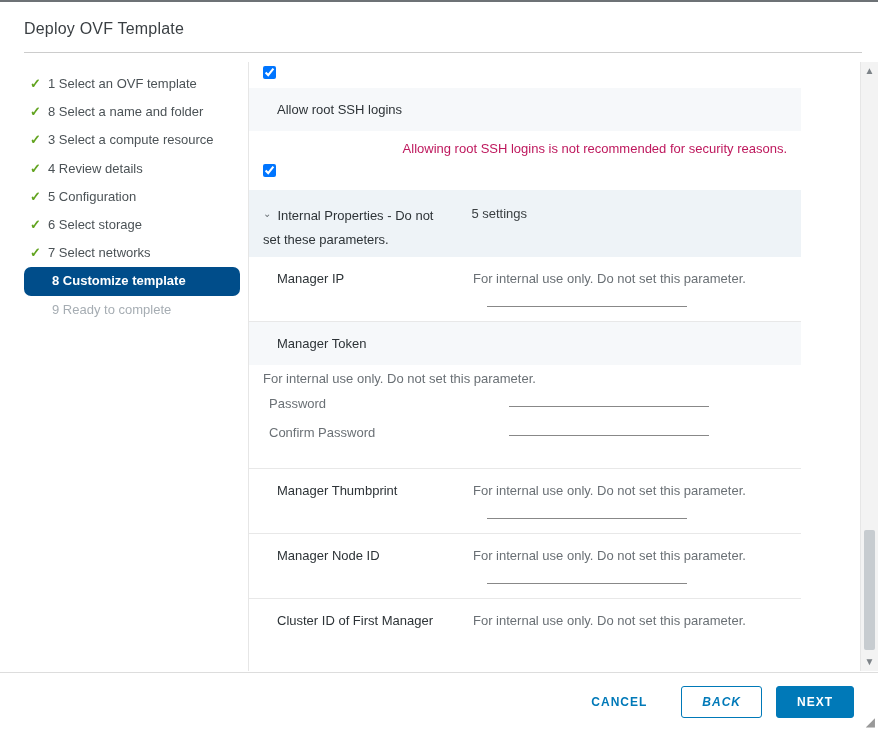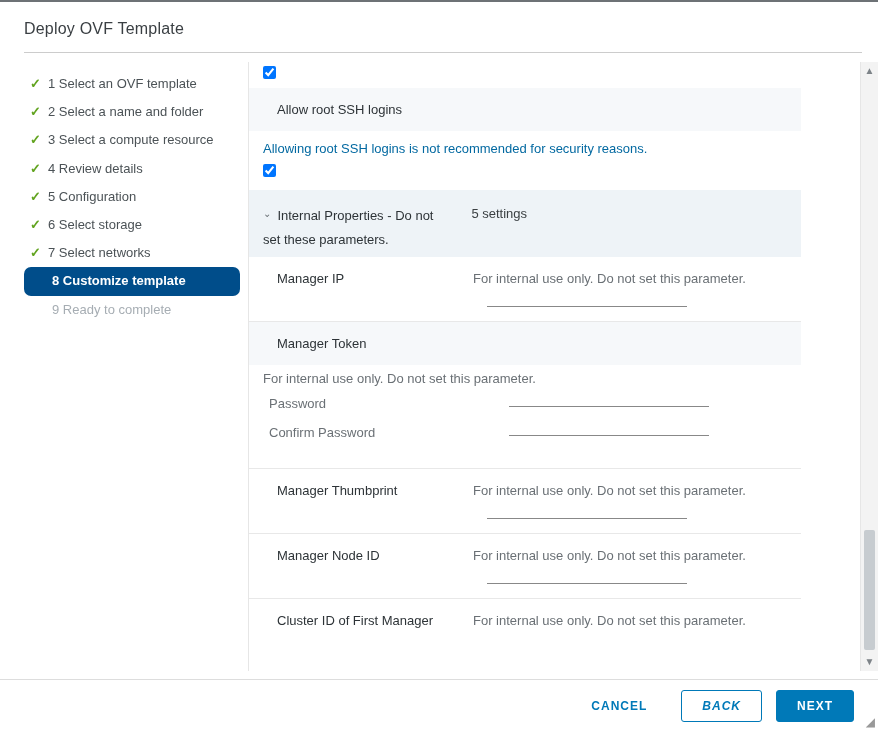--- a/index.html
+++ b/index.html
@@ -11,21 +11,21 @@
   .steps{width:248px;padding:8px 8px 8px 24px;}
   .step{padding:5px 6px;color:#4b5256;font-size:13px;line-height:1.4;white-space:nowrap;}
   .step .chk{color:#62a420;font-weight:bold;margin-right:6px;display:inline-block;width:12px;}
   .step.current{background:#004d8a;color:#fff;border-radius:7px;padding-left:28px;font-weight:600;}
   .step.upcoming{color:#a6adb3;padding-left:28px;}
   .main-wrap{flex:1;position:relative;display:flex;}
   .main{flex:1;overflow:hidden;border-left:1px solid #e6e6e6;}
   .content{width:552px;}
   .checkbox-wrap{padding:4px 0 6px 0;}
   input[type=checkbox]{width:13px;height:13px;}
-  .note{color:#0369a1;padding:10px 14px 4px 14px;}
+  .note{color:#be185d;padding:10px 14px 4px 14px;text-align:right;}
   .group-header{background:#eef3f7;padding:16px 14px 10px 14px;}
   .gh-top{display:flex;align-items:flex-start;}
   .chevron{color:#6a7075;margin-right:6px;font-size:10px;padding-top:2px;}
   .gh-title{flex:0 0 194px;color:#2d3337;line-height:1.5;}
   .gh-count{color:#3b4043;}
   .gh-continue{padding-top:6px;color:#2d3337;}
   .prop{padding:14px 14px 10px 14px;border-bottom:1px solid #e8e8e8;}
   .prop .row1{display:flex;margin-bottom:18px;justify-content:space-between;}
   .prop .plabel{flex:0 0 210px;padding-left:14px;color:#2d3337;}
   .prop .pdesc{flex:1;color:#6a7075;}
@@ -34,38 +34,38 @@
   .pwd-block .note2{color:#6a7075;margin-bottom:10px;}
   .pwd-row{display:flex;align-items:center;margin:6px 0 14px 6px;}
   .pwd-row .plabel2{flex:0 0 240px;color:#6a7075;}
   .pwd-row .underline2{width:200px;border-bottom:1px solid #888;height:1px;margin-top:6px;}
   .shade{background:#f6f8fa;padding:14px 14px;}
   .shade-lbl{padding-left:14px;color:#2d3337;}
   .scrollbar{width:18px;background:#f3f3f3;display:flex;flex-direction:column;border-left:1px solid #e6e6e6;}
   .sb-arrow{height:18px;text-align:center;color:#7d8388;font-size:10px;line-height:18px;}
   .sb-track{flex:1;position:relative;}
   .sb-thumb{position:absolute;left:3px;right:3px;top:450px;height:120px;background:#c7ccd0;border-radius:2px;}
-  .footer{position:absolute;bottom:0;left:0;right:0;height:52px;border-top:1px solid #ddd;display:flex;justify-content:flex-end;align-items:center;padding-right:24px;gap:14px;}
+  .footer{position:absolute;bottom:0;left:0;right:0;height:59px;border-top:1px solid #ddd;display:flex;justify-content:flex-end;align-items:center;padding-right:24px;gap:14px;}
   .btn{height:32px;padding:0 20px;font-size:12px;letter-spacing:1px;border-radius:3px;cursor:pointer;font-weight:600;}
   .btn-link{background:none;border:none;color:#0079b8;}
   .btn-outline{background:#fff;border:1px solid #0079b8;color:#0079b8;font-style:italic;}
   .btn-primary{background:#0079b8;border:1px solid #0079b8;color:#fff;}
   .resize{position:absolute;right:3px;bottom:2px;font-size:12px;color:#999;}
 </style>
 </head>
 <body>
 
 <div class="dialog">
   <div class="title">Deploy OVF Template</div>
   <div class="hr"></div>
 
   <div class="body">
     <div class="steps">
       <div class="step"><span class="chk">✓</span><span>1 Select an OVF template</span></div>
-      <div class="step"><span class="chk">✓</span><span>2 Select a name and folder</span></div>
+      <div class="step"><span class="chk">✓</span><span>8 Select a name and folder</span></div>
       <div class="step"><span class="chk">✓</span><span>3 Select a compute resource</span></div>
       <div class="step"><span class="chk">✓</span><span>4 Review details</span></div>
       <div class="step"><span class="chk">✓</span><span>5 Configuration</span></div>
       <div class="step"><span class="chk">✓</span><span>6 Select storage</span></div>
       <div class="step"><span class="chk">✓</span><span>7 Select networks</span></div>
       <div class="step current">8 Customize template</div>
       <div class="step upcoming">9 Ready to complete</div>
     </div>
 
     <div class="main-wrap">

